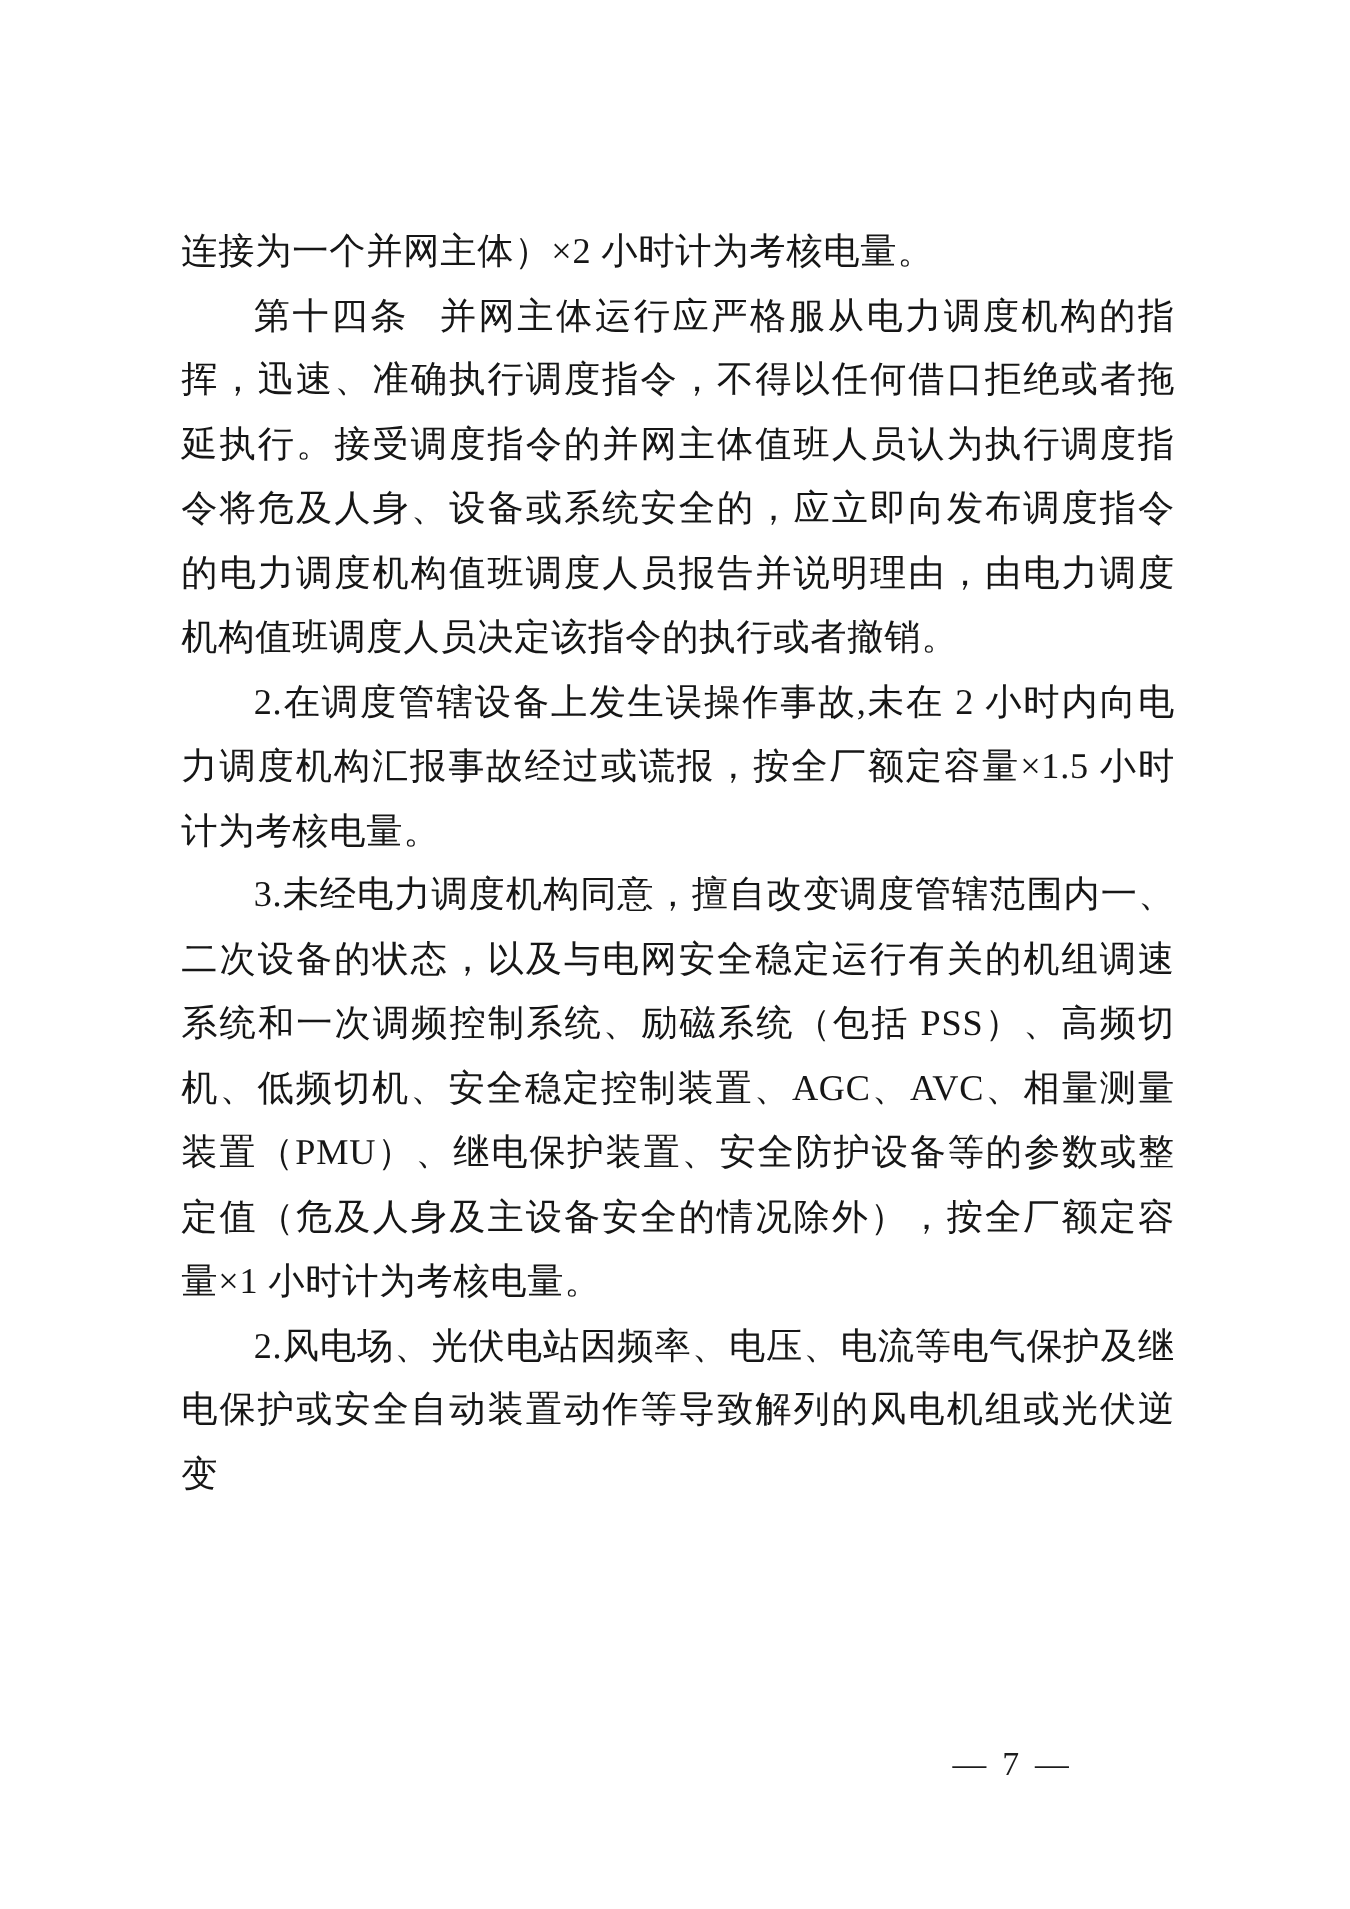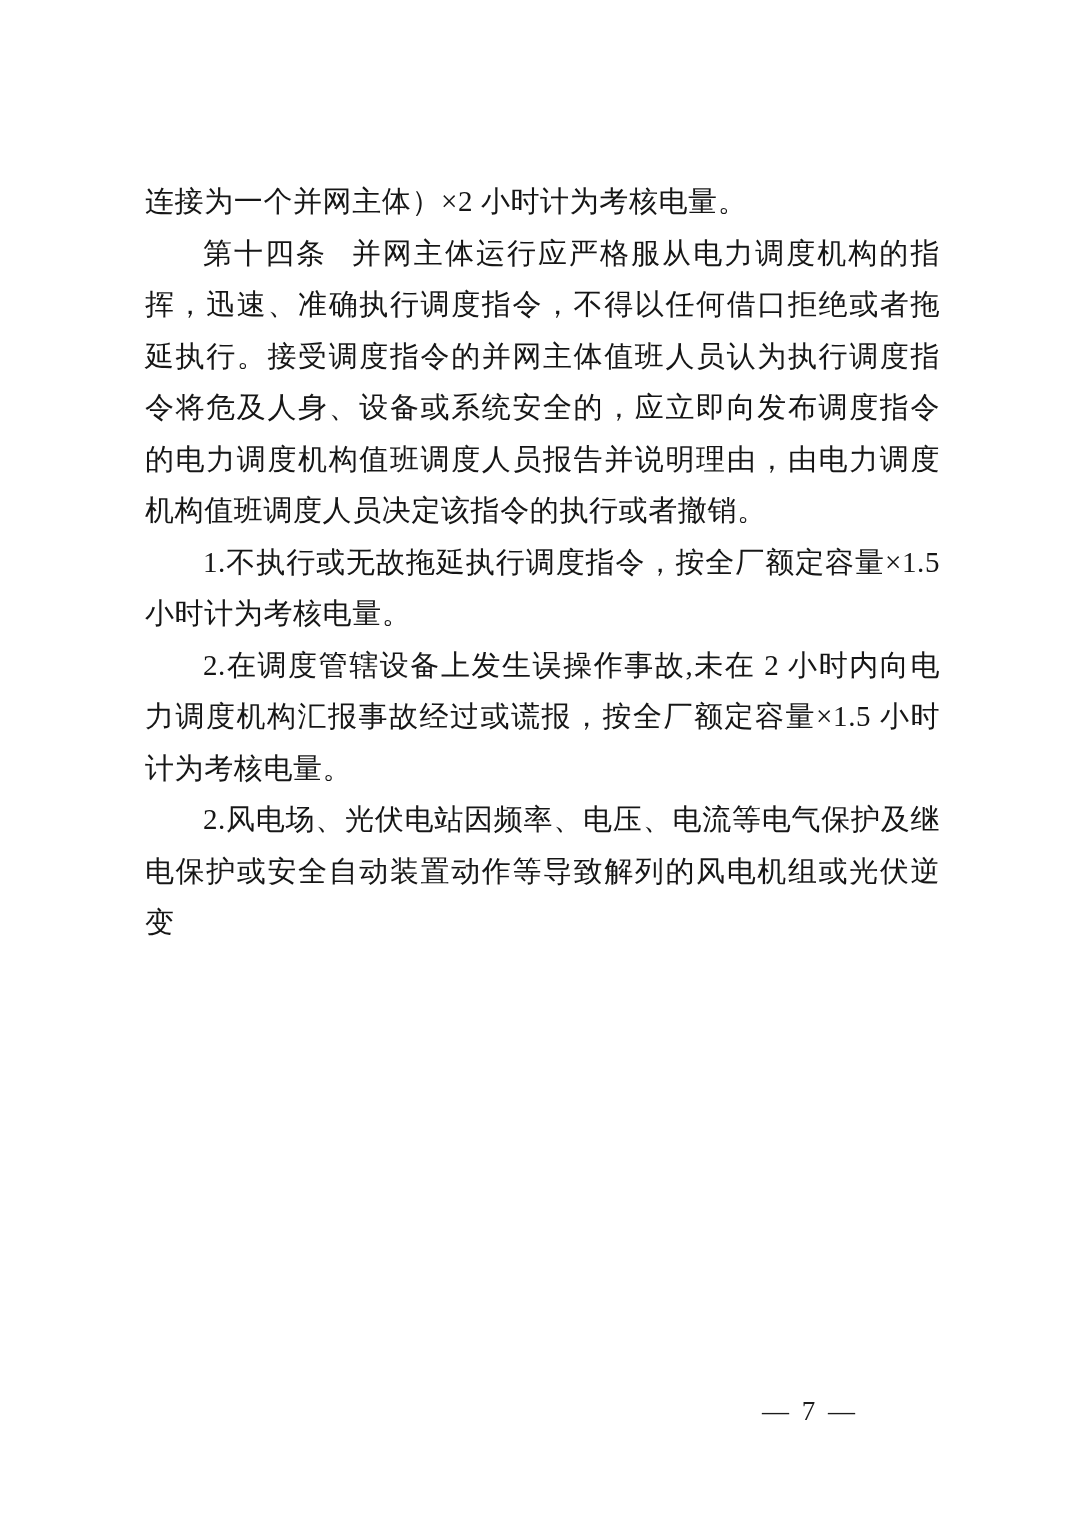--- a/index.html
+++ b/index.html
@@ -53,23 +53,23 @@
 <body>
 
 <div class="page">
   <div class="text-block">
 
     <p class="para">连接为一个并网主体）×2 小时计为考核电量。</p>
 
     <p class="para indent"><span class="article-no">第十四条</span><span>并网主体运行应严格服从电力调度机构的指挥，迅速、准确执行调度指令，不得以任何借口拒绝或者拖延执行。接受调度指令的并网主体值班人员认为执行调度指令将危及人身、设备或系统安全的，应立即向发布调度指令的电力调度机构值班调度人员报告并说明理由，由电力调度机构值班调度人员决定该指令的执行或者撤销。</span></p>
 
 
-    <p class="para indent">1.不执行或无故拖延执行调度指令，按全厂额定容量×1.5 小时计为考核电量。</p>
 
     <p class="para indent">2.在调度管辖设备上发生误操作事故,未在 2 小时内向电力调度机构汇报事故经过或谎报，按全厂额定容量×1.5 小时计为考核电量。</p>
 
+    <p class="para indent">3.未经电力调度机构同意，擅自改变调度管辖范围内一、二次设备的状态，以及与电网安全稳定运行有关的机组调速系统和一次调频控制系统、励磁系统（包括 PSS）、高频切机、低频切机、安全稳定控制装置、AGC、AVC、相量测量装置（PMU）、继电保护装置、安全防护设备等的参数或整定值（危及人身及主设备安全的情况除外），按全厂额定容量×1 小时计为考核电量。</p>
 
     <p class="para indent">2.风电场、光伏电站因频率、电压、电流等电气保护及继电保护或安全自动装置动作等导致解列的风电机组或光伏逆变</p>
 
   </div>
 
   <div class="page-number">— 7 —</div>
 </div>
 
 </body></html>

